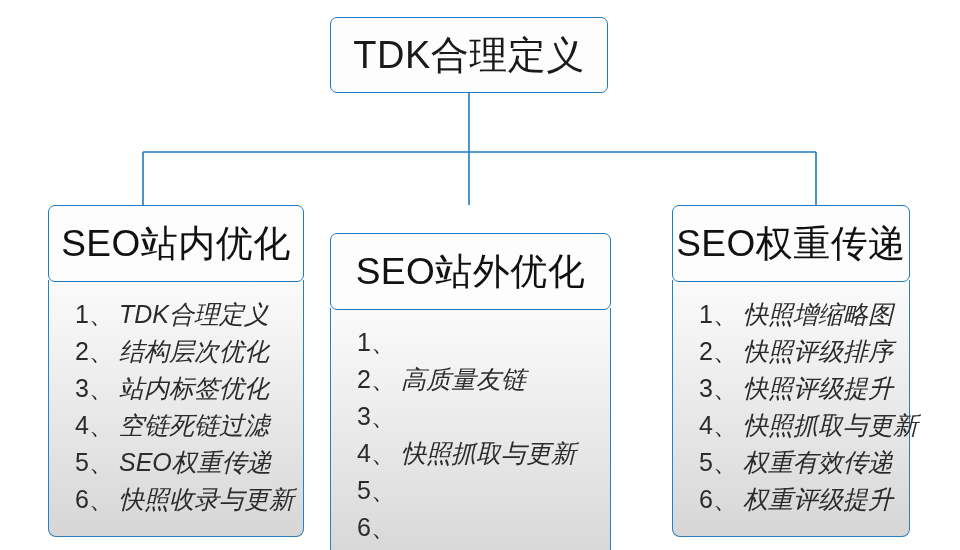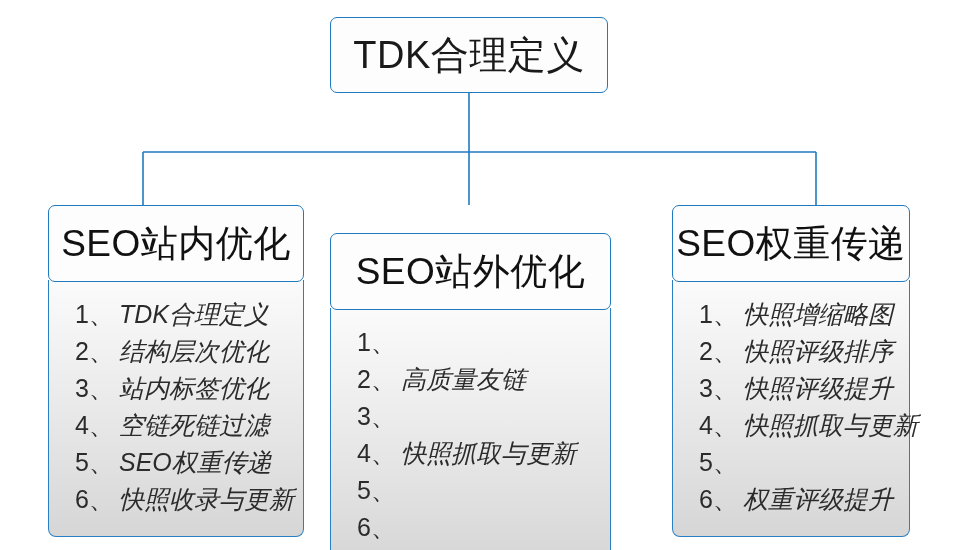--- a/index.html
+++ b/index.html
@@ -204,20 +204,21 @@
       <div class="item">
         <span class="item-num">3、</span>
         <span class="item-text">快照评级提升</span>
       </div>
       <div class="item">
         <span class="item-num">4、</span>
         <span class="item-text">快照抓取与更新</span>
       </div>
       <div class="item">
         <span class="item-num">5、</span>
+        <span class="item-text">权重有效传递</span>
       </div>
       <div class="item">
         <span class="item-num">6、</span>
         <span class="item-text">权重评级提升</span>
       </div>
     </div>
   </div>
 
 </div>
 

